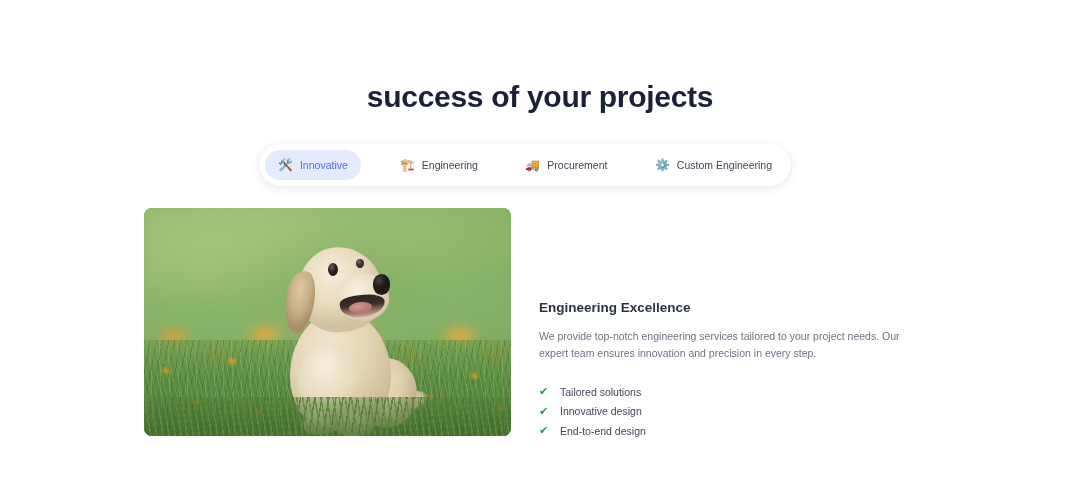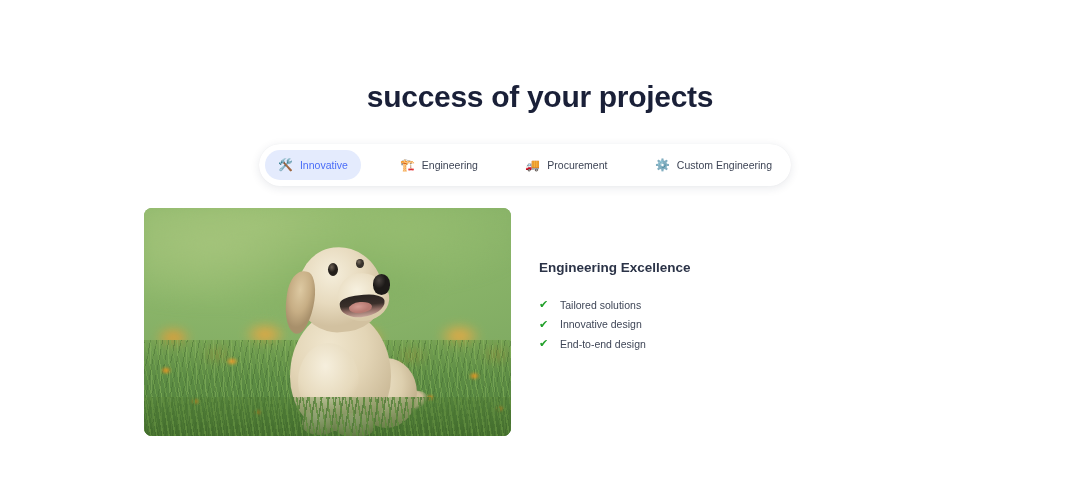--- a/index.html
+++ b/index.html
@@ -235,20 +235,21 @@
     position: absolute;
     left: 539px;
     top: 260px;
     width: 372px;
   }
   .panel-title {
     font-size: 13.5px;
     font-weight: bold;
     color: #2b3347;
     margin-bottom: 13px;
+    margin-top: 40px;
   }
   .panel-desc {
     font-size: 10.5px;
     line-height: 1.62;
     color: #6b7382;
     width: 362px;
   }
   .checklist {
     margin-top: 20px;
     list-style: none;
@@ -322,20 +323,21 @@
       <div class="pup-tongue"></div>
       <div class="pup-nose"></div>
       <div class="pup-eye l"></div>
       <div class="pup-eye r"></div>
     </div>
     <div class="grass-front"></div>
   </div>
 
   <div class="panel">
     <div class="panel-title">Engineering Excellence</div>
+    <div class="panel-desc">We provide top-notch engineering services tailored to your project needs. Our expert team ensures innovation and precision in every step.</div>
     <ul class="checklist">
       <li class="check-item">
         <span class="check-icon">✔</span>
         <span>Tailored solutions</span>
       </li>
       <li class="check-item">
         <span class="check-icon">✔</span>
         <span>Innovative design</span>
       </li>
       <li class="check-item">

